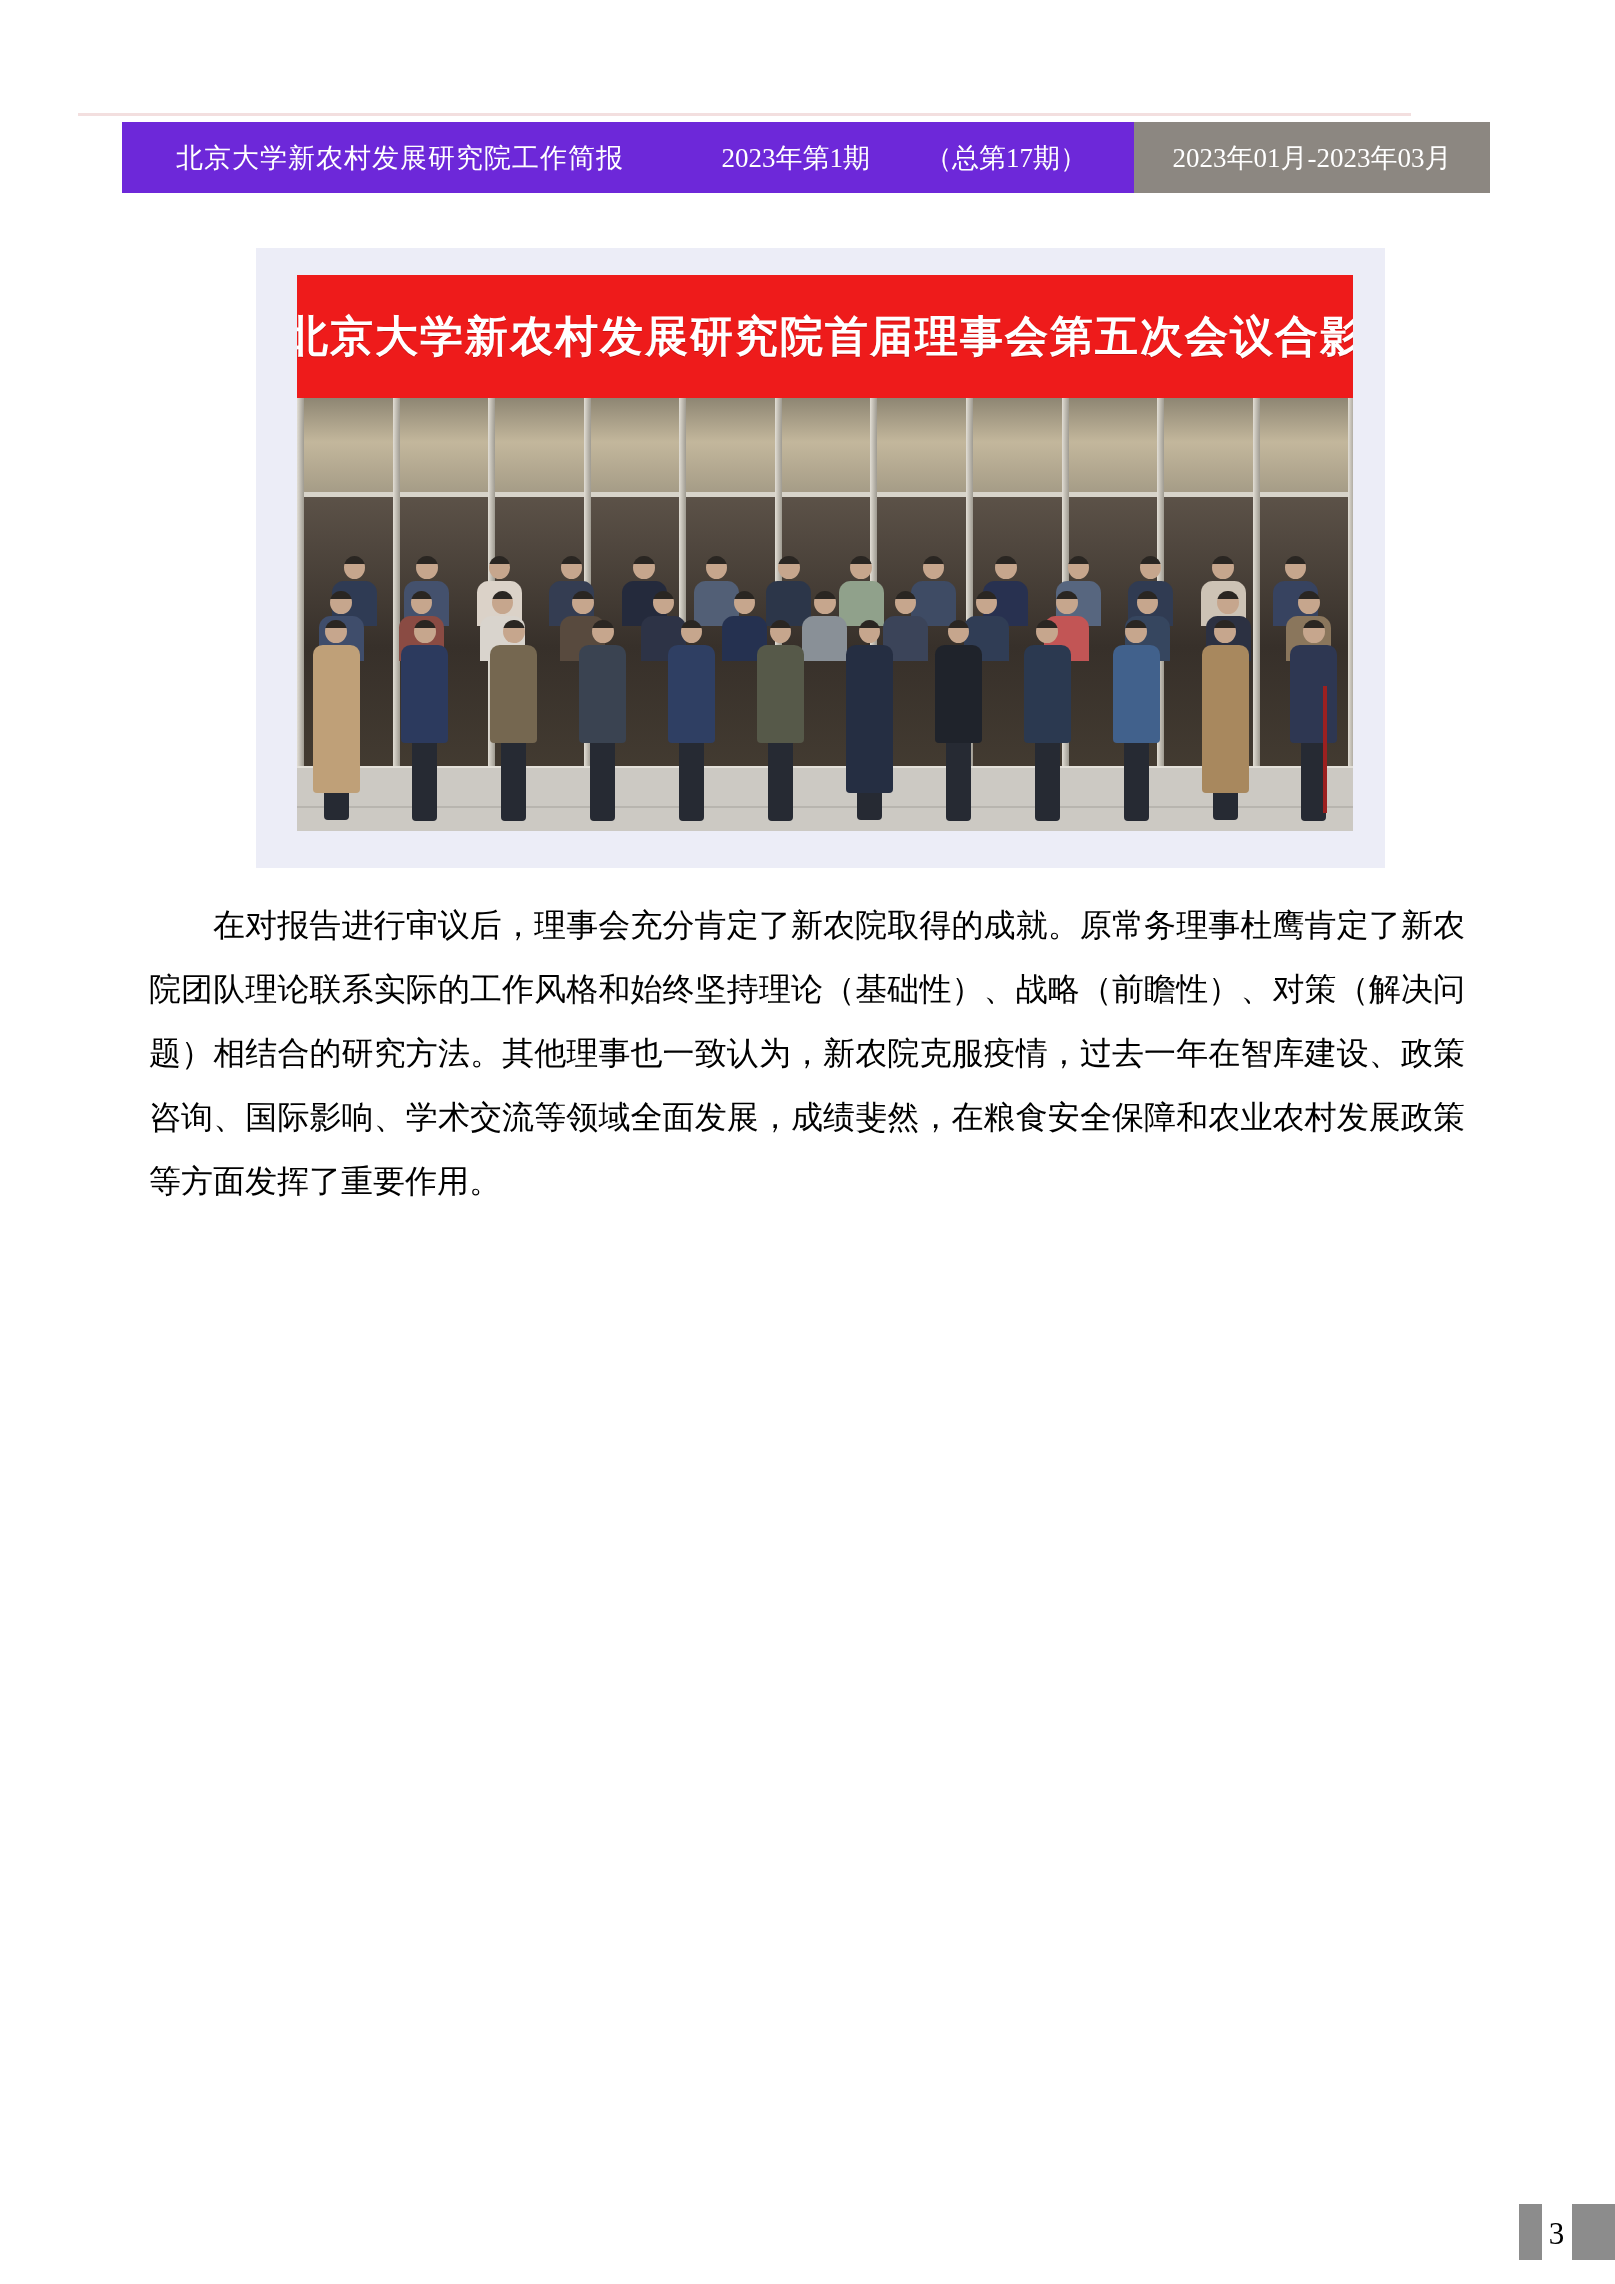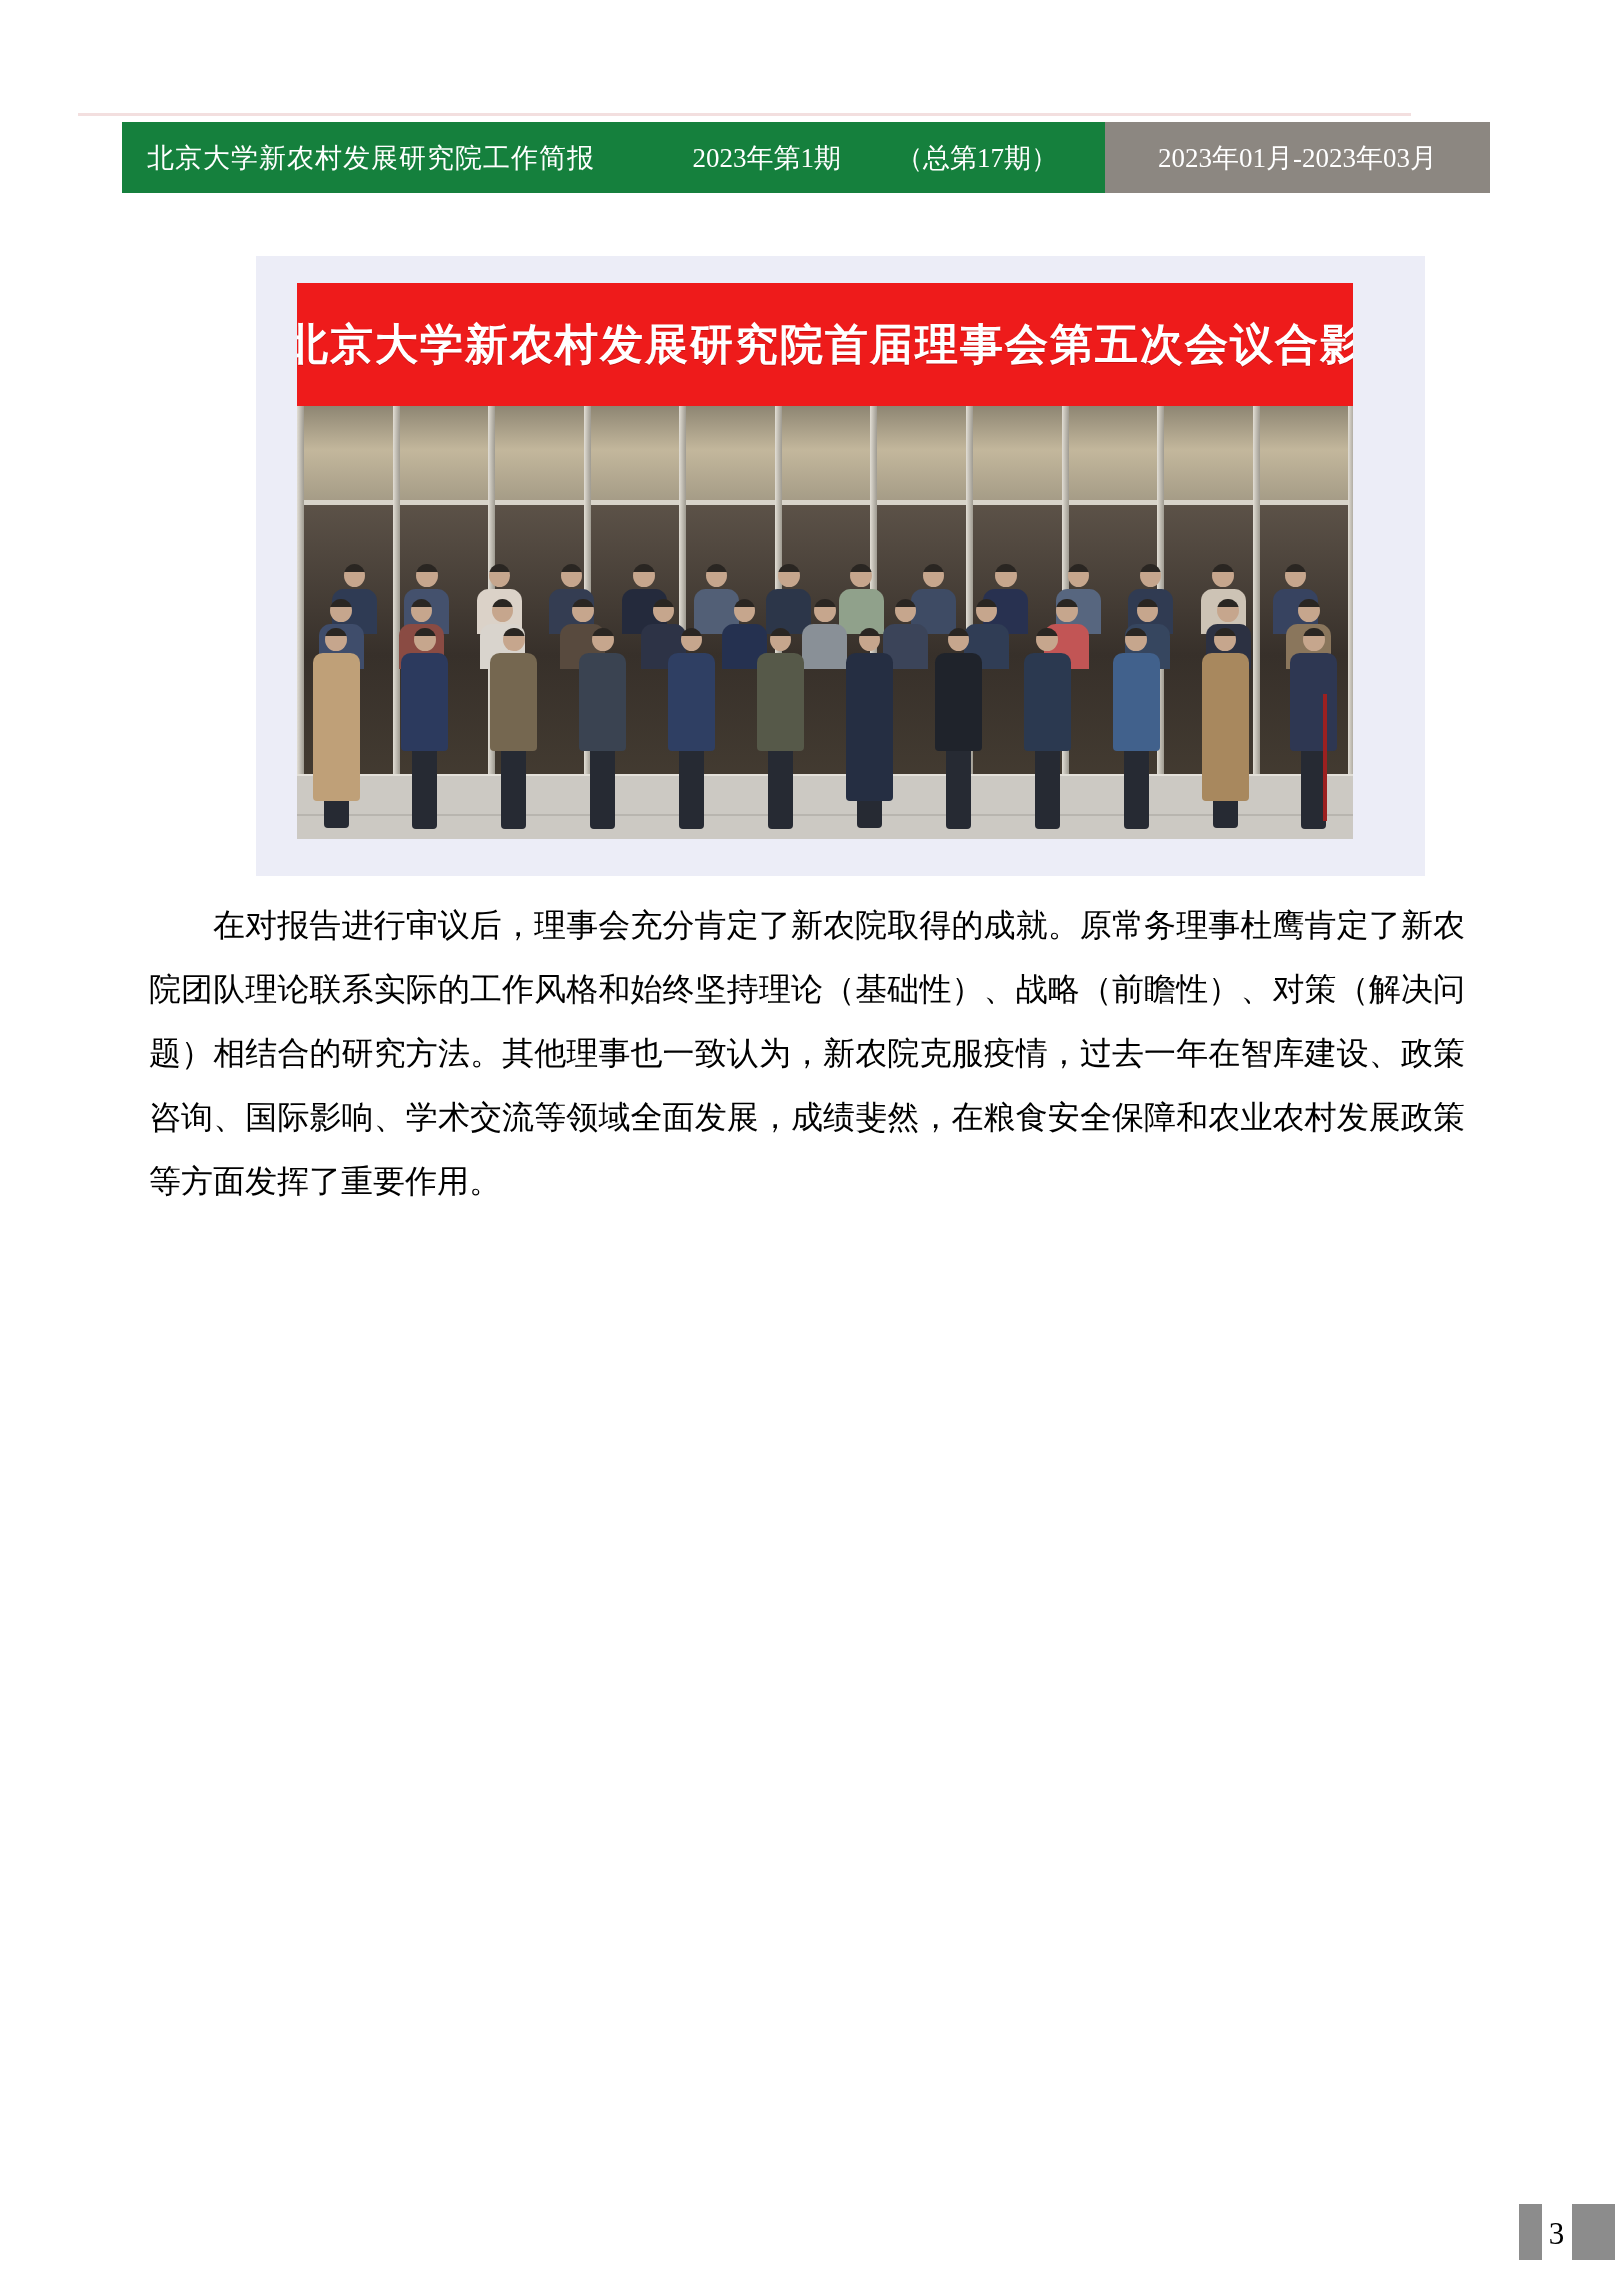--- a/index.html
+++ b/index.html
@@ -11,21 +11,21 @@
   .header-bar{position:absolute;left:122px;top:122px;width:1368px;height:71px;display:flex;}
   .header-red{width:983px;height:100%;background:#a02532;display:flex;align-items:center;}
   .header-title{color:#ffffff;font-size:27px;letter-spacing:1px;margin-left:25px;white-space:nowrap;}
   .header-issue-wrap{margin-left:auto;margin-right:47px;display:flex;align-items:center;color:#fff;
                      font-size:27px;white-space:nowrap;}
   .header-issue-total{margin-left:55px;}
   .header-gray{flex:1;height:100%;background:#8c8781;display:flex;align-items:center;justify-content:center;}
   .header-period{color:#ffffff;font-size:27px;white-space:nowrap;}
 
   
-  .photo-frame{position:absolute;left:256px;top:256px;width:1129px;height:620px;background:#ecedf7;padding-left:40px;}
+  .photo-frame{position:absolute;left:256px;top:248px;width:1129px;height:620px;background:#ecedf7;}
   .photo{position:absolute;left:41px;top:27px;width:1056px;height:556px;overflow:hidden;background:#8f887b;}
   .banner{position:absolute;left:0;top:0;width:100%;height:123px;background:#ee1b1b;
           display:flex;align-items:center;justify-content:center;overflow:hidden;}
   .banner-text{color:#ffffff;font-size:43px;font-weight:bold;letter-spacing:2px;white-space:nowrap;
                text-shadow:0 1px 0 rgba(120,0,0,.35);}
   .scene{position:absolute;left:0;top:123px;width:1056px;height:433px;overflow:hidden;}
   .ceiling{position:absolute;left:0;top:0;width:100%;height:98px;
            background:linear-gradient(180deg,#8e8673 0%,#c3b79c 45%,#a39a85 100%);}
   .glass{position:absolute;left:0;top:98px;width:100%;height:275px;
          background:linear-gradient(180deg,#5c5248 0%,#37302a 55%,#433b31 100%);}
@@ -59,21 +59,21 @@
   .pn-block-b{position:absolute;left:1572px;top:2204px;width:44px;height:56px;background:#8c8c8c;}
 </style>
 </head>
 <body>
 
 <div class="page">
 
   <div class="header-accent-line"></div>
 
   <div class="header-bar">
-    <div class="header-red" style="background: #15803d;">
+    <div class="header-red" style="background: #6d28d9; padding-left: 29px;">
       <span class="header-title">北京大学新农村发展研究院工作简报</span>
       <span class="header-issue-wrap">
         <span>2023年第1期</span>
         <span class="header-issue-total">（总第17期）</span>
       </span>
     </div>
     <div class="header-gray" style="background: rgb(140, 135, 129);">
       <span class="header-period">2023年01月-2023年03月</span>
     </div>
   </div>

